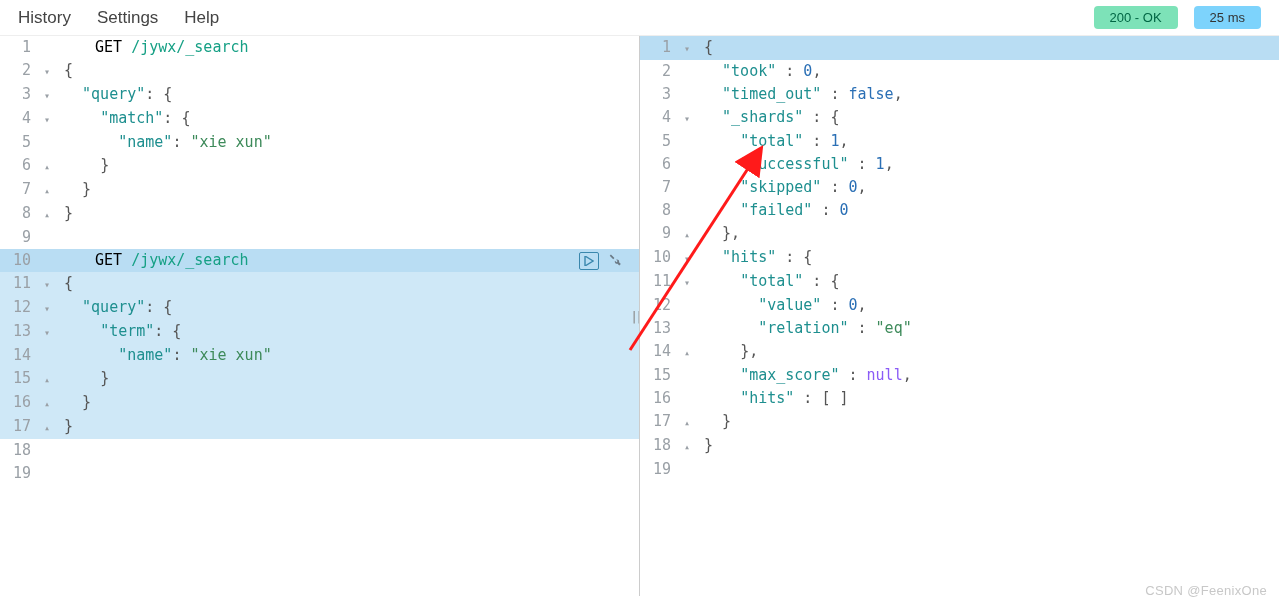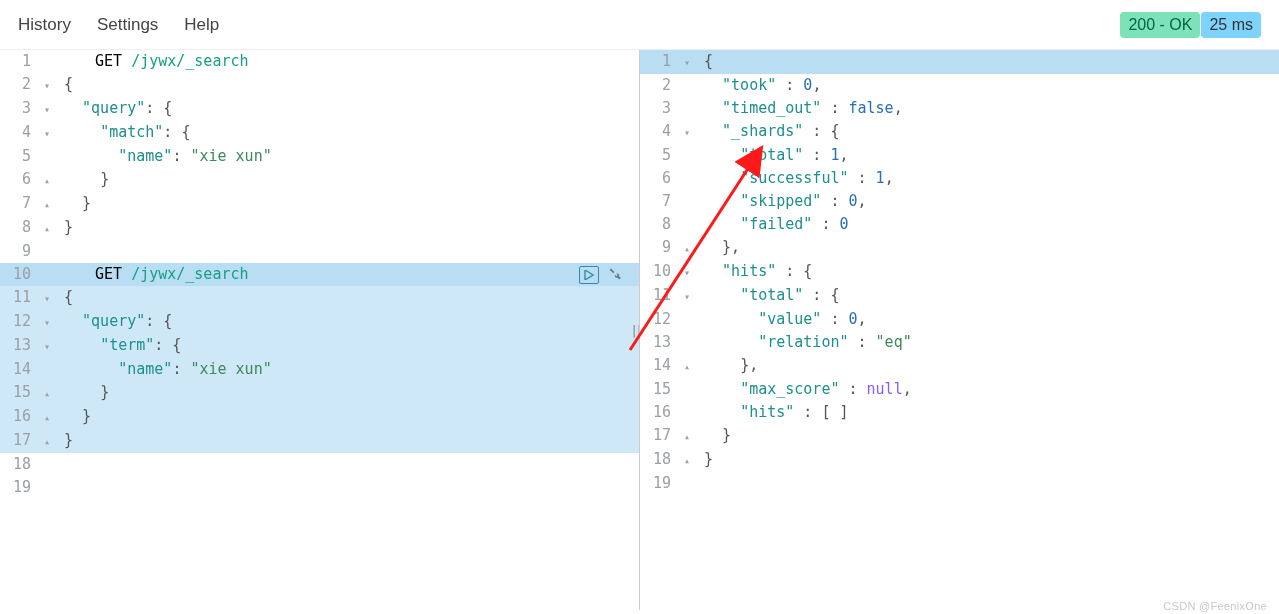--- a/index.html
+++ b/index.html
@@ -1,20 +1,20 @@
 <!DOCTYPE html>
 <html><head>
 <meta charset="utf-8">
 <style>
   * { box-sizing: border-box; margin: 0; padding: 0; }
   html, body { width: 1279px; height: 614px; font-family: Consolas, "Lucida Console", Menlo, monospace; font-size: 15px; background: #fff; overflow: hidden; color: #333; }
-  .menubar { height: 50px; display: flex; align-items: center; padding: 0 18px; font-family: -apple-system, "Segoe UI", Helvetica, Arial, sans-serif; color: #444; font-size: 17px; border-bottom: 1px solid #eee; }
+  .menubar { height: 36px; display: flex; align-items: center; padding: 0 18px; font-family: -apple-system, "Segoe UI", Helvetica, Arial, sans-serif; color: #444; font-size: 17px; border-bottom: 1px solid #eee; }
   .menubar .menu-item { margin-right: 26px; cursor: pointer; }
   .menubar .spacer { flex: 1; }
-  .badge { padding: 4px 8px; border-radius: 4px; font-size: 16px; margin-left: 1px; font-family: -apple-system, "Segoe UI", Helvetica, Arial, sans-serif; }
+  .badge { padding: 4px 16px; border-radius: 4px; font-size: 13px; margin-left: 16px; font-family: -apple-system, "Segoe UI", Helvetica, Arial, sans-serif; }
   .badge.status { background: #7de2b8; color: #064; font-weight: 500; }
   .badge.time { background: #7dd3fc; color: #333; }
   .workspace { display: flex; width: 100%; height: 560px; }
   .pane { flex: 1; position: relative; overflow: hidden; }
   .pane.left { border-right: 1px solid #ccc; }
   .divider-handle { position: absolute; right: -1px; top: 50%; transform: translateY(-50%); color: #888; font-size: 13px; letter-spacing: -3px; z-index: 5; cursor: col-resize; }
   .editor { font-family: Consolas, "Lucida Console", Menlo, monospace; font-size: 15px; line-height: 23px; }
   .code-line { display: flex; white-space: pre; }
   .code-line.highlight { background: #cfe8f7; }
   .code-line.highlight.first { background: #b9ddf3; }
@@ -27,21 +27,21 @@
   .tk-key    { color: #1e8f8f; }
   .tk-str    { color: #3d8a5a; }
   .tk-num    { color: #2a6fb5; }
   .tk-bool   { color: #2a6fb5; margin-top: 24px; }
   .tk-null   { color: #8b5cf6; }
   .action-tray { position: absolute; right: 14px; top: 0; height: 23px; display: flex; align-items: center; gap: 6px; }
   .action-btn { width: 20px; height: 18px; display: flex; align-items: center; justify-content: center; cursor: pointer; }
   .action-btn.play { border: 1px solid #3a87ad; color: #3a87ad; border-radius: 2px; }
   .action-btn.wrench { color: #6b7a86; }
   .arrow-overlay { position: absolute; pointer-events: none; z-index: 20; }
-  .watermark { position: absolute; right: 12px; bottom: 2px; color: #c8c8c8; font-family: -apple-system, "Segoe UI", Arial, sans-serif; font-size: 11px; letter-spacing: .3px; }
+  .watermark { position: absolute; right: 12px; bottom: 16px; color: #c8c8c8; font-family: -apple-system, "Segoe UI", Arial, sans-serif; font-size: 13px; letter-spacing: .3px; }
 </style>
 </head>
 <body>
 
 <div class="menubar">
   <span class="menu-item">History</span>
   <span class="menu-item">Settings</span>
   <span class="menu-item">Help</span>
   <span class="spacer"></span>
   <span class="badge status">200 - OK</span>

